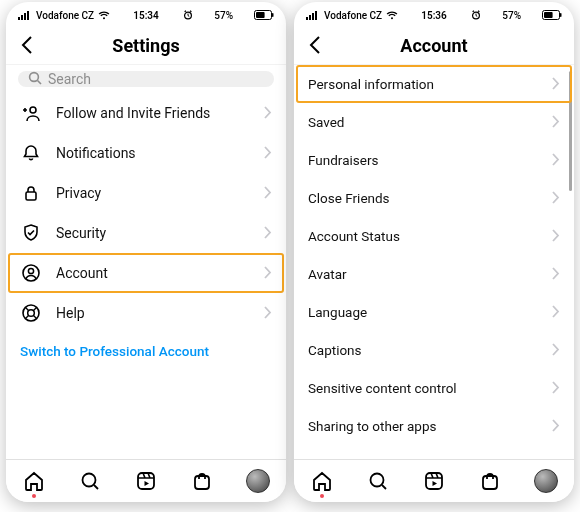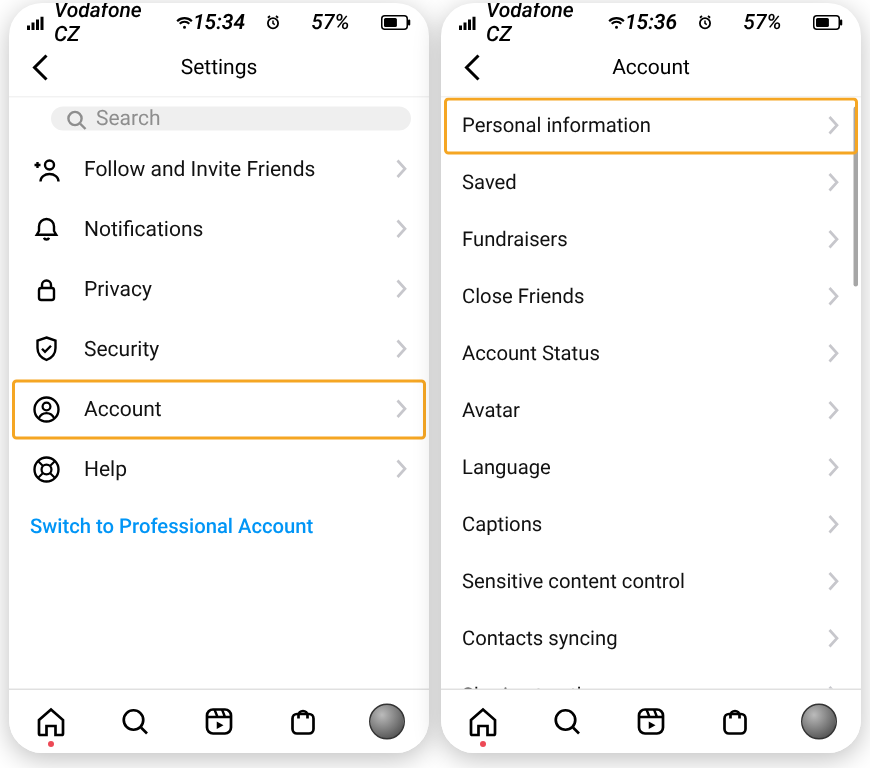--- a/index.html
+++ b/index.html
@@ -27,24 +27,23 @@
     display: flex;
     flex-direction: column;
     height: 500px;
     position: relative;
   }
   .status-bar {
     height: 22px;
     display: flex;
     align-items: center;
     padding: 2px 12px 0 12px;
-    font-size: 14px;
+    font-size: 10px;
     font-weight: 500;
     color: #000;
-    font-style: italic;
   }
   .status-left { display:flex; align-items:center; gap:4px; flex:1; }
   .status-center { flex:0; font-weight:600; }
   .status-right { flex:1; display:flex; align-items:center; justify-content:flex-end; gap:21px; }
   .bars svg, .wifi svg, .alarm svg, .battery svg { display:block; }
   .header {
     height: 38px;
     display:flex;
     align-items:center;
     justify-content:center;
@@ -52,33 +51,33 @@
     border-bottom: 0.5px solid rgba(0,0,0,0.05);
   }
   .header .back {
     position:absolute;
     left:8px;
     top:50%;
     transform:translateY(-50%);
     width:26px;height:26px;
     display:flex;align-items:center;justify-content:center;
   }
-  .header .title { font-size:14px; font-weight:400; }
+  .header .title { font-size:18px; font-weight:700; }
   .content {
     flex:1;
     overflow:hidden;
     position:relative;
   }
   .searchbox {
-    margin: 6px 12px 6px 28px;
+    margin: 6px 12px 6px 12px;
     background:#efefef;
     border-radius:9px;
     height:16px;
     display:flex;
-    align-items:flex-end;
+    align-items:flex-start;
     padding:0 10px;
     color:#8e8e8e;
     font-size:14px;
     gap:6px;
   }
   .list { }
   .row {
     display:flex;
     align-items:center;
     height:40px;
@@ -423,26 +422,20 @@
                 <path d="M1 1l5 5.5L1 12" fill="none" stroke="#c7c7cc" stroke-width="1.8"></path>
               </svg></span>
           </div>
         <div class="row">
             <span class="label">Sensitive content control</span>
             <span class="chev"><svg width="8" height="13" viewBox="0 0 8 13">
                 <path d="M1 1l5 5.5L1 12" fill="none" stroke="#c7c7cc" stroke-width="1.8"></path>
               </svg></span>
           </div>
         <div class="row">
-            <span class="label">Contacts syncing</span>
-            <span class="chev"><svg width="8" height="13" viewBox="0 0 8 13">
-                <path d="M1 1l5 5.5L1 12" fill="none" stroke="#c7c7cc" stroke-width="1.8"></path>
-              </svg></span>
-          </div>
-        <div class="row">
             <span class="label">Sharing to other apps</span>
             <span class="chev"><svg width="8" height="13" viewBox="0 0 8 13">
                 <path d="M1 1l5 5.5L1 12" fill="none" stroke="#c7c7cc" stroke-width="1.8"></path>
               </svg></span>
           </div>
 
       </div>
     </div>
 
     <div class="tabbar">

